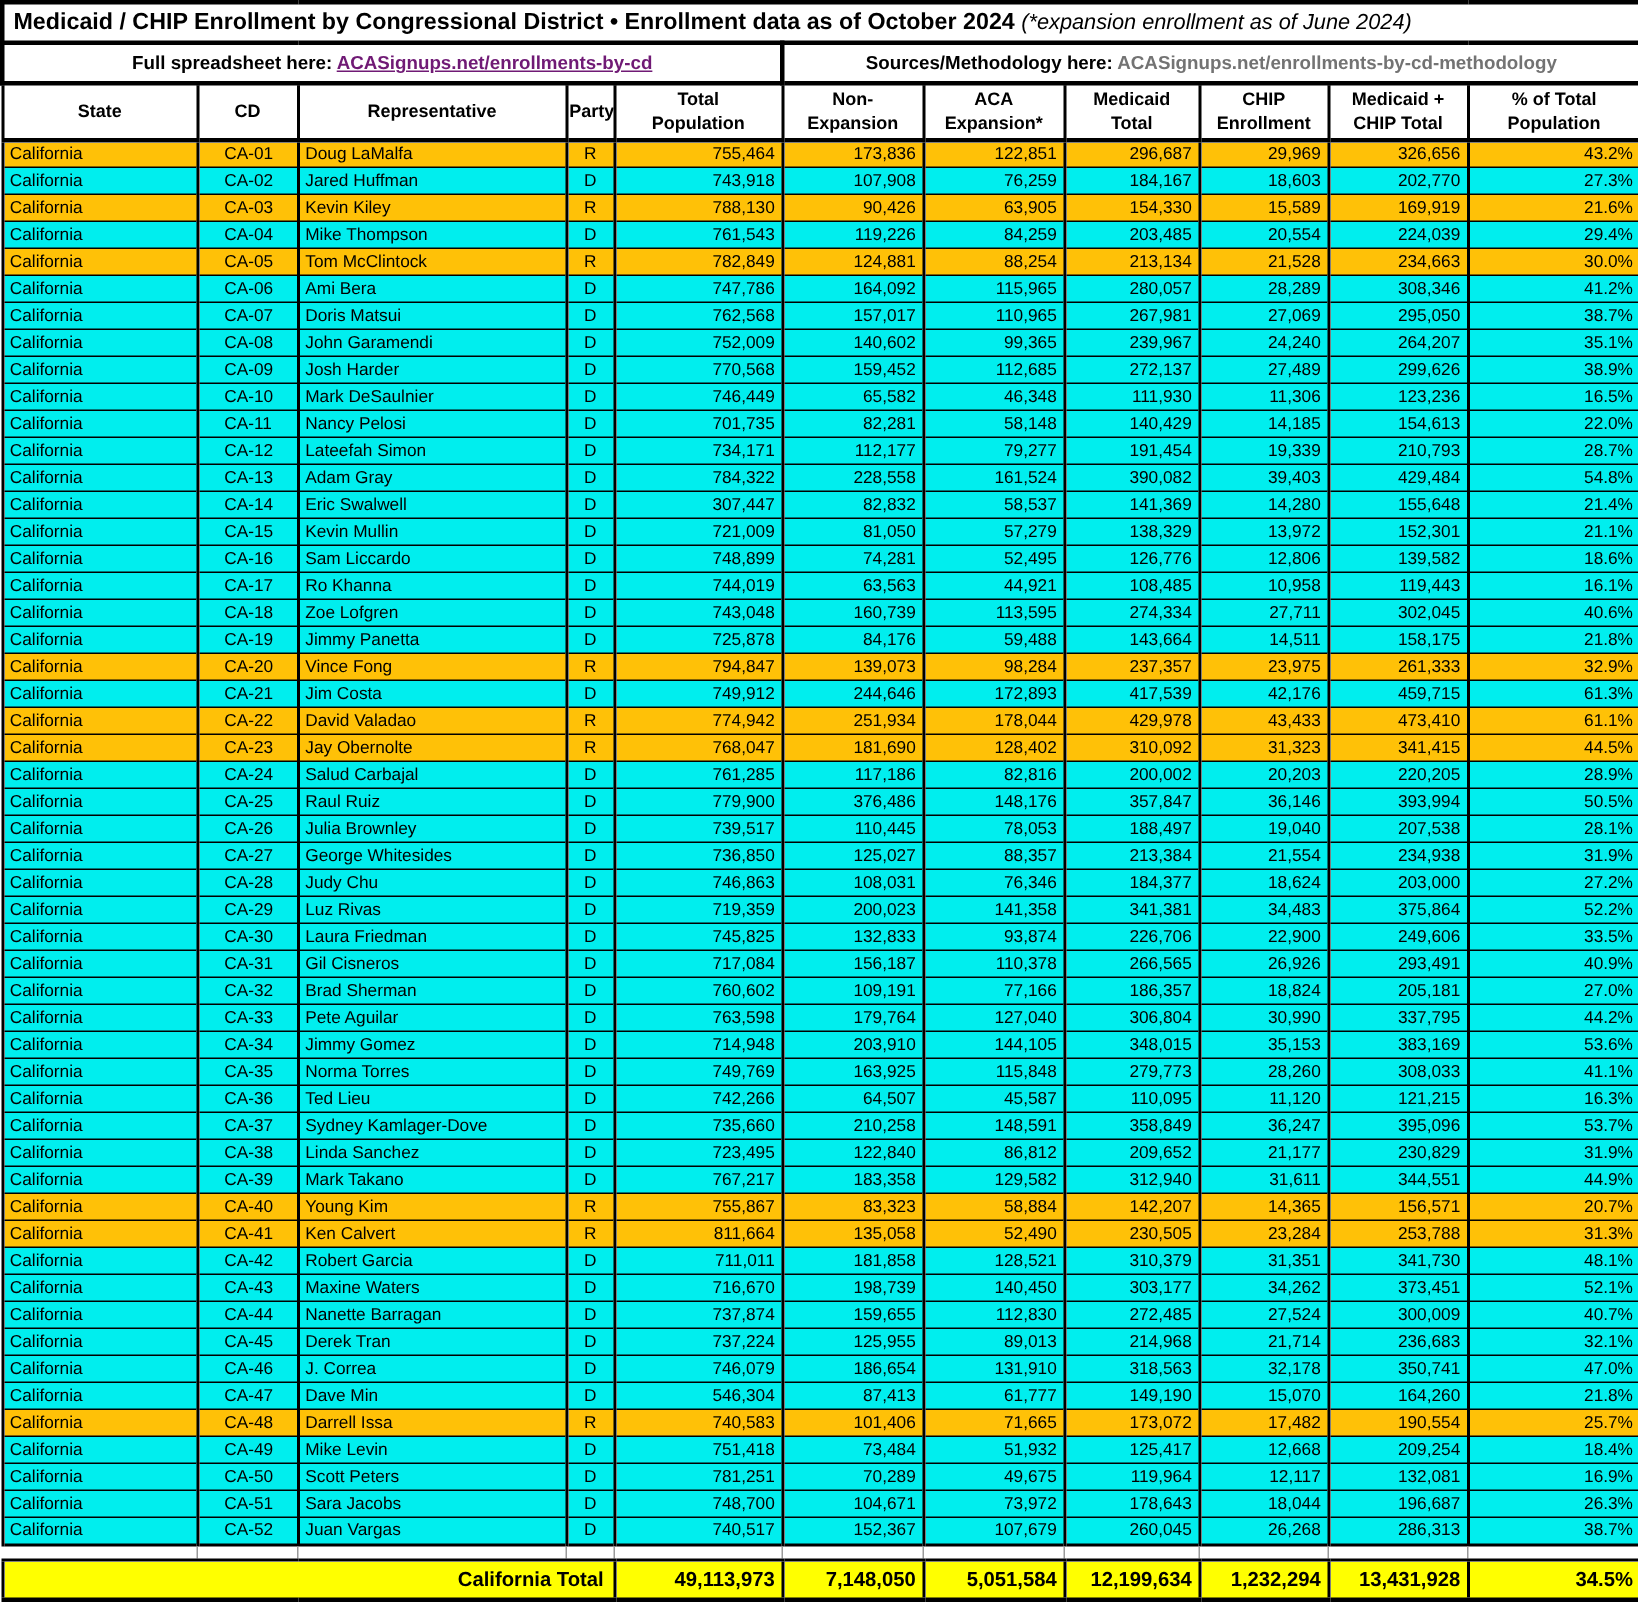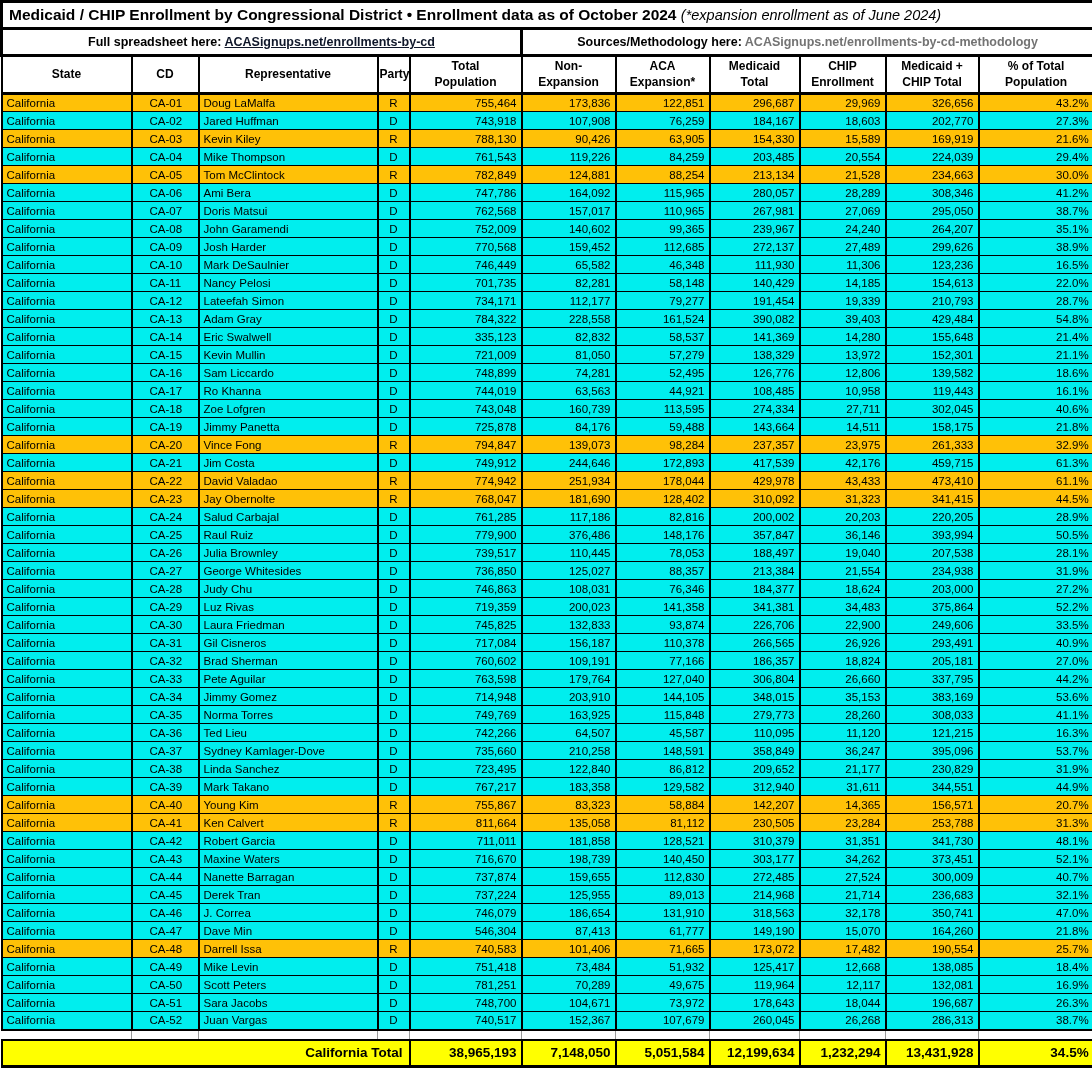--- a/index.html
+++ b/index.html
@@ -85,21 +85,21 @@
         <tr class="t-title">
       <td colspan="11">
         <span>Medicaid / CHIP Enrollment by Congressional District • Enrollment data as of October 2024</span>
         <span class="note">(*expansion enrollment as of June 2024)</span>
       </td>
     </tr>
 
     <tr class="t-links">
       <td colspan="5">
         <span>Full spreadsheet here:</span>
-        <span class="link u" style="color: #0f172a;">ACASignups.net/enrollments-by-cd</span>
+        <span class="link u" style="color: #701a75;">ACASignups.net/enrollments-by-cd</span>
       </td>
       <td colspan="6">
         <span>Sources/Methodology here:</span>
         <span class="link" style="color: #737373;">ACASignups.net/enrollments-by-cd-methodology</span>
       </td>
     </tr>
 
     <tr class="t-cols" id="cols-row">
           <th>State</th>
           <th>CD</th>
@@ -304,21 +304,21 @@
           <td class="c-num">390,082</td>
           <td class="c-num">39,403</td>
           <td class="c-num">429,484</td>
           <td class="c-num">54.8%</td>
         </tr>
         <tr class="data-row dem">
           <td class="c-left">California</td>
           <td class="c-cd">CA-14</td>
           <td class="c-left">Eric Swalwell</td>
           <td class="c-center">D</td>
-          <td class="c-num">335,123</td>
+          <td class="c-num">307,447</td>
           <td class="c-num">82,832</td>
           <td class="c-num">58,537</td>
           <td class="c-num">141,369</td>
           <td class="c-num">14,280</td>
           <td class="c-num">155,648</td>
           <td class="c-num">21.4%</td>
         </tr>
         <tr class="data-row dem">
           <td class="c-left">California</td>
           <td class="c-cd">CA-15</td>
@@ -555,21 +555,21 @@
         </tr>
         <tr class="data-row dem">
           <td class="c-left">California</td>
           <td class="c-cd">CA-33</td>
           <td class="c-left">Pete Aguilar</td>
           <td class="c-center">D</td>
           <td class="c-num">763,598</td>
           <td class="c-num">179,764</td>
           <td class="c-num">127,040</td>
           <td class="c-num">306,804</td>
-          <td class="c-num">26,660</td>
+          <td class="c-num">30,990</td>
           <td class="c-num">337,795</td>
           <td class="c-num">44.2%</td>
         </tr>
         <tr class="data-row dem">
           <td class="c-left">California</td>
           <td class="c-cd">CA-34</td>
           <td class="c-left">Jimmy Gomez</td>
           <td class="c-center">D</td>
           <td class="c-num">714,948</td>
           <td class="c-num">203,910</td>
@@ -657,21 +657,21 @@
           <td class="c-num">156,571</td>
           <td class="c-num">20.7%</td>
         </tr>
         <tr class="data-row rep">
           <td class="c-left">California</td>
           <td class="c-cd">CA-41</td>
           <td class="c-left">Ken Calvert</td>
           <td class="c-center">R</td>
           <td class="c-num">811,664</td>
           <td class="c-num">135,058</td>
-          <td class="c-num">81,112</td>
+          <td class="c-num">52,490</td>
           <td class="c-num">230,505</td>
           <td class="c-num">23,284</td>
           <td class="c-num">253,788</td>
           <td class="c-num">31.3%</td>
         </tr>
         <tr class="data-row dem">
           <td class="c-left">California</td>
           <td class="c-cd">CA-42</td>
           <td class="c-left">Robert Garcia</td>
           <td class="c-center">D</td>
@@ -764,21 +764,21 @@
         <tr class="data-row dem">
           <td class="c-left">California</td>
           <td class="c-cd">CA-49</td>
           <td class="c-left">Mike Levin</td>
           <td class="c-center">D</td>
           <td class="c-num">751,418</td>
           <td class="c-num">73,484</td>
           <td class="c-num">51,932</td>
           <td class="c-num">125,417</td>
           <td class="c-num">12,668</td>
-          <td class="c-num">138,085</td>
+          <td class="c-num">209,254</td>
           <td class="c-num">18.4%</td>
         </tr>
         <tr class="data-row dem">
           <td class="c-left">California</td>
           <td class="c-cd">CA-50</td>
           <td class="c-left">Scott Peters</td>
           <td class="c-center">D</td>
           <td class="c-num">781,251</td>
           <td class="c-num">70,289</td>
           <td class="c-num">49,675</td>
@@ -825,21 +825,21 @@
           <td></td>
           <td></td>
           <td></td>
           <td></td>
           <td></td>
           <td></td>
         </tr>
 
     <tr class="t-total">
       <td colspan="4" class="label">California Total</td>
-      <td class="c-num">38,965,193</td>
+      <td class="c-num">49,113,973</td>
       <td class="c-num">7,148,050</td>
       <td class="c-num">5,051,584</td>
       <td class="c-num">12,199,634</td>
       <td class="c-num">1,232,294</td>
       <td class="c-num">13,431,928</td>
       <td class="c-num">34.5%</td>
     </tr>
   </tbody>
     </table>
 </div>

